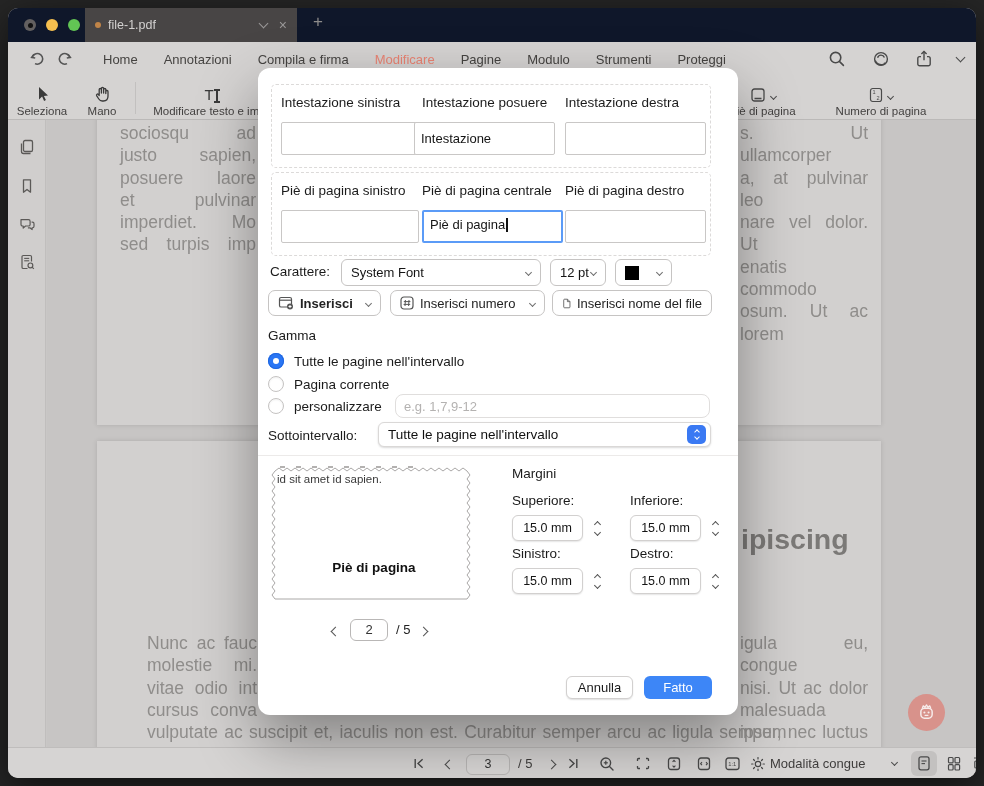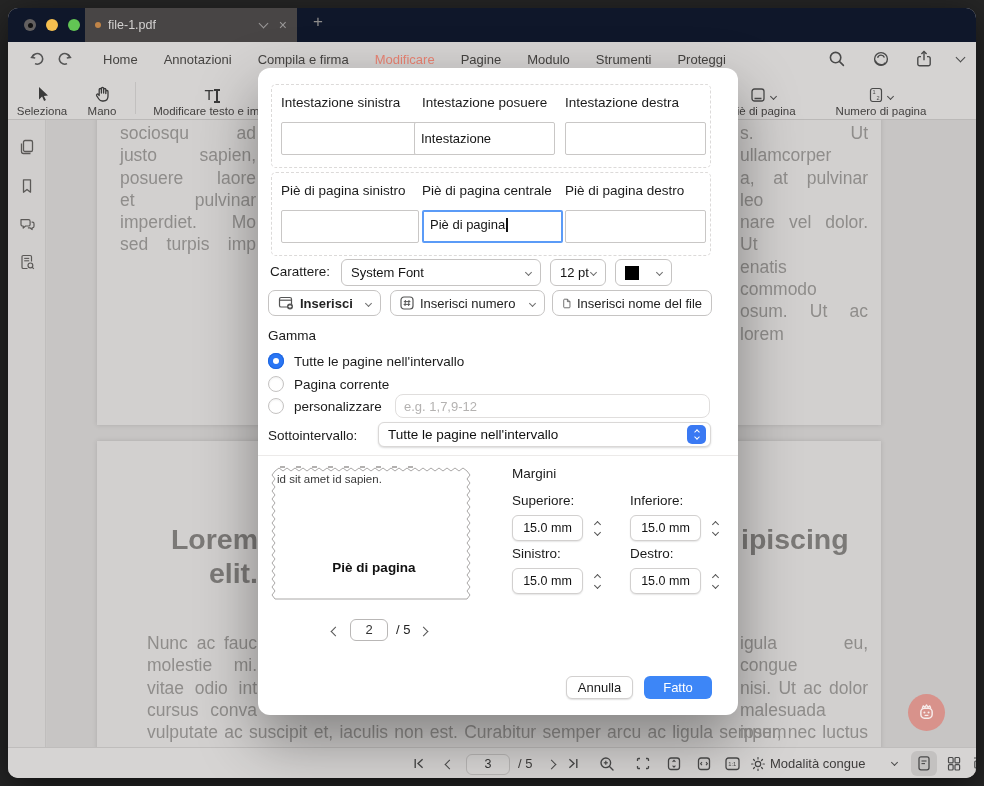--- a/index.html
+++ b/index.html
@@ -212,24 +212,20 @@
         <div>sed turpis imp</div>
       </div>
       <div class="dtext" style="left:693px;top:2px;width:128px;">
         <div>s. Ut ullamcorper</div>
         <div>a, at pulvinar leo</div>
         <div>nare vel dolor. Ut</div>
         <div>enatis commodo</div>
         <div>osum. Ut ac lorem</div>
       </div>
 
-      <div class="dhead" style="left:73px;top:402px;width:138px;text-align:right;">
-        <div>Lorem</div>
-        <div>elit.</div>
-      </div>
       <div class="dhead" style="left:694px;top:402px;">ipiscing</div>
 
       <div class="dtext" style="left:100px;top:512px;width:110px;">
         <div>Nunc ac fauc</div>
         <div>molestie mi.</div>
         <div>vitae odio int</div>
         <div>cursus conva</div>
       </div>
       <div class="dtext" style="left:693px;top:512px;width:128px;">
         <div>igula eu, congue</div>

